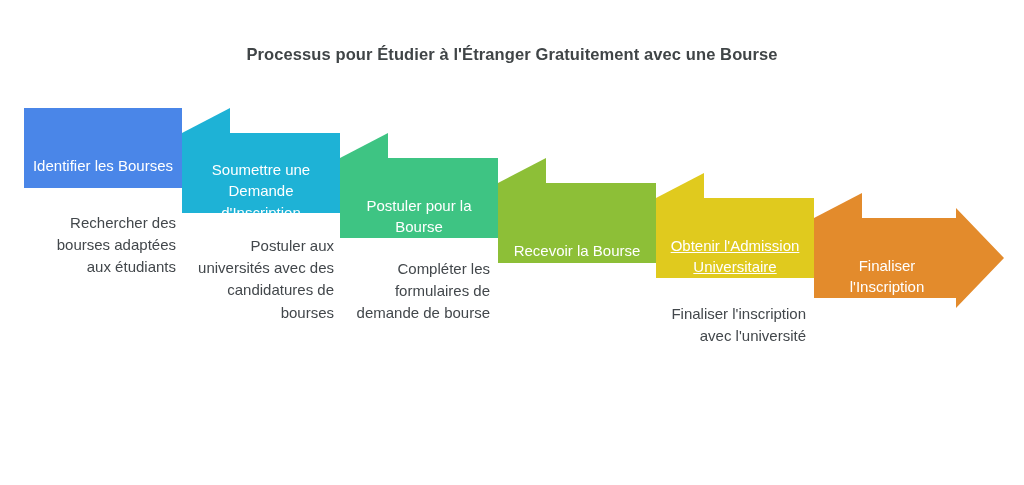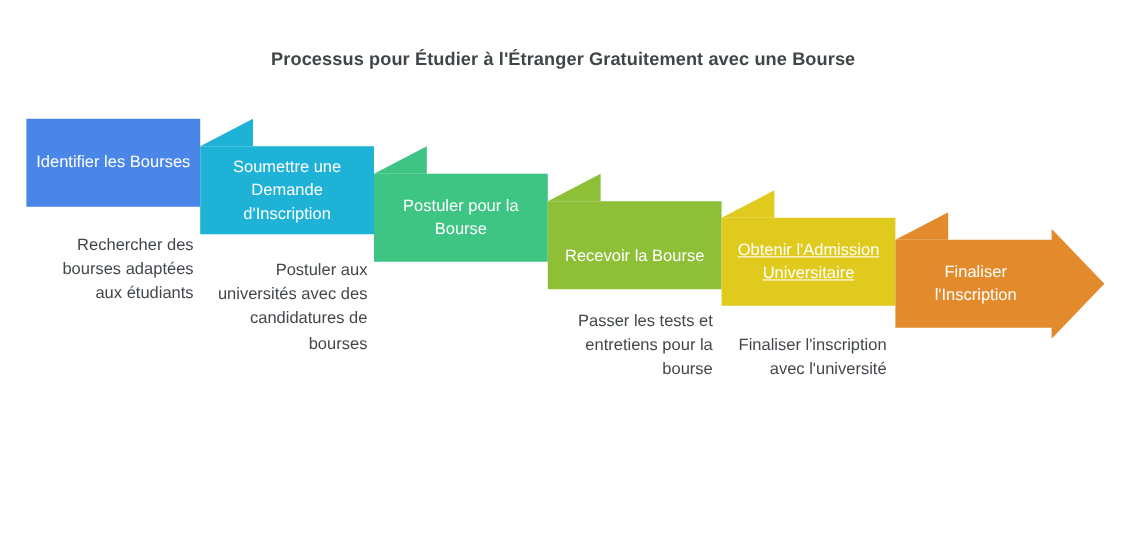--- a/index.html
+++ b/index.html
@@ -54,20 +54,21 @@
     color: #ffffff;
     font-size: 15px;
     line-height: 1.42;
     text-align: center;
     font-weight: normal;
     box-sizing: border-box;
     display: flex;
     align-items: center;
     justify-content: center;
     padding: 0 8px;
+    margin-top: 18px;
   }
 
   .stage-desc {
     position: absolute;
     color: #42474b;
     font-size: 15px;
     line-height: 1.48;
     text-align: right;
     box-sizing: border-box;
   }
@@ -102,31 +103,31 @@
 
   <div class="stage" style="left:340px; top:158px;">
     <div class="stage-shape">
       <svg width="158" height="80" viewBox="0 0 158 80">
         <polygon points="0,0 48,-25 48,0" fill="#3ec483"></polygon>
         <polygon points="0,0 158,0 158,80 0,80" fill="#3ec483"></polygon>
       </svg>
     </div>
     <div class="stage-label" style="left:0px; top:0px; width:158px; height:80px;border-radius:12px;">Postuler pour la Bourse</div>
   </div>
+  <div class="stage-desc" style="left:350px; top:258px; width:140px;">Compléter les formulaires de demande de bourse</div>
 
   <div class="stage" style="left:498px; top:183px;">
     <div class="stage-shape">
       <svg width="158" height="80" viewBox="0 0 158 80">
         <polygon points="0,0 48,-25 48,0" fill="#8dbf37"></polygon>
         <polygon points="0,0 158,0 158,80 0,80" fill="#8dbf37"></polygon>
       </svg>
     </div>
     <div class="stage-label" style="left:0px; top:0px; width:158px; height:99px;">Recevoir la Bourse</div>
   </div>
-  <div class="stage-desc" style="left:508px; top:281px; width:140px;">Passer les tests et entretiens pour la bourse</div>
 
   <div class="stage" style="left:656px; top:198px;">
     <div class="stage-shape">
       <svg width="158" height="80" viewBox="0 0 158 80">
         <polygon points="0,0 48,-25 48,0" fill="#e0ca1e"></polygon>
         <polygon points="0,0 158,0 158,80 0,80" fill="#e0ca1e"></polygon>
       </svg>
     </div>
     <div class="stage-label" style="left:0px; top:0px; width:158px; height:80px;text-decoration:underline;">Obtenir l'Admission Universitaire</div>
   </div>

